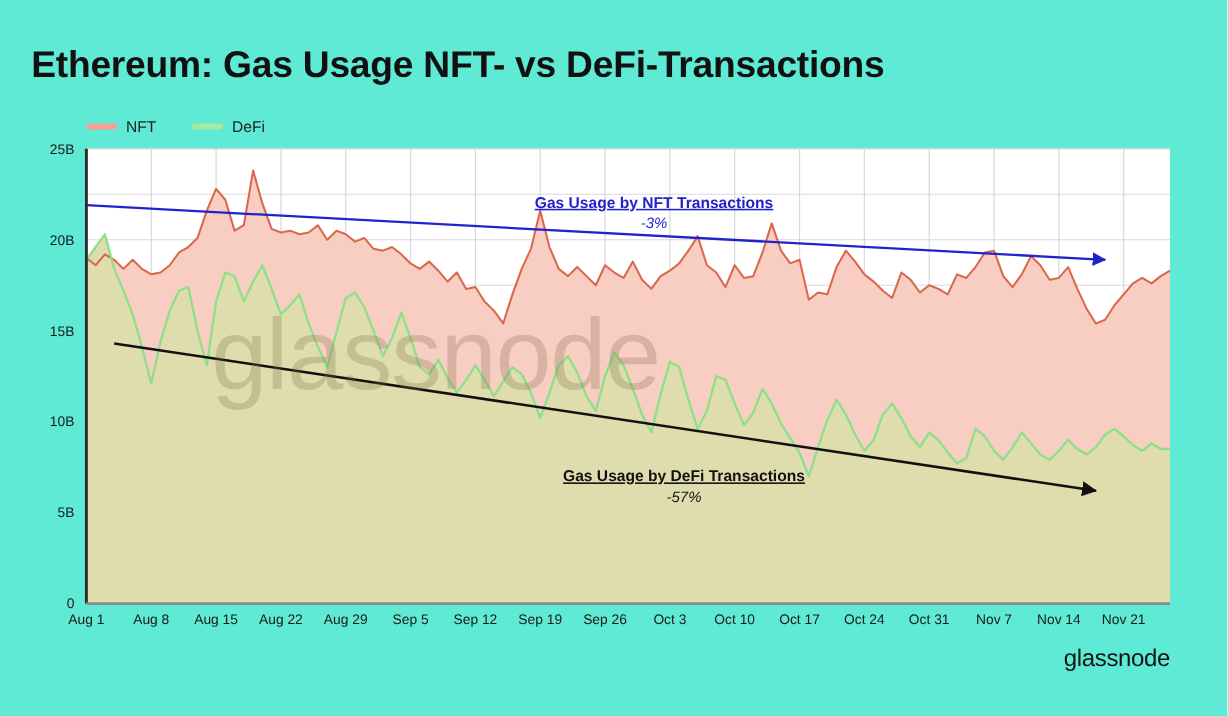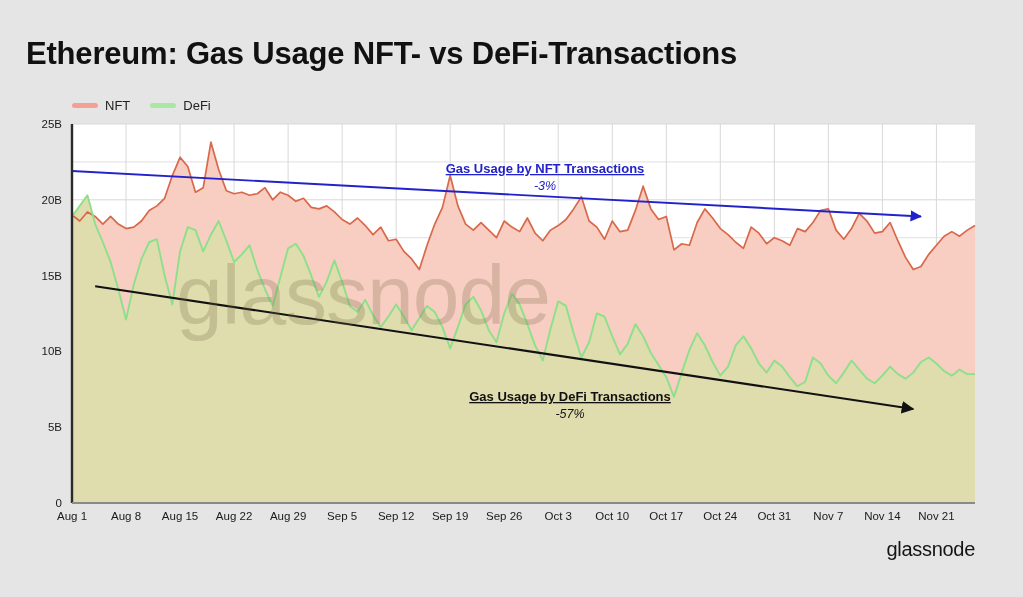--- a/index.html
+++ b/index.html
@@ -6,37 +6,37 @@
   html, body {
     margin: 0; padding: 0;
     width: 1023px; height: 597px;
     background: #ffffff;
     font-family: "Liberation Sans", sans-serif;
     overflow: hidden;
   }
   #root {
     position: relative;
     width: 1023px; height: 597px;
-    background: #e5e5e5;
+    background: #5eead4;
   }
   #chart-title {
     position: absolute;
     left: 26px; top: 36px;
     font-size: 31px;
     font-weight: 700;
     color: #111111;
     letter-spacing: -0.2px;
     white-space: nowrap;
   }
   #legend {
     position: absolute;
     left: 72px; top: 98px;
     display: flex;
     align-items: flex-end;
-    gap: 20px;
+    gap: 30px;
   }
   .legend-item {
     display: flex;
     align-items: center;
     gap: 7px;
   }
   .legend-swatch {
     display: block;
     width: 26px; height: 5px;
     border-radius: 2.5px;

